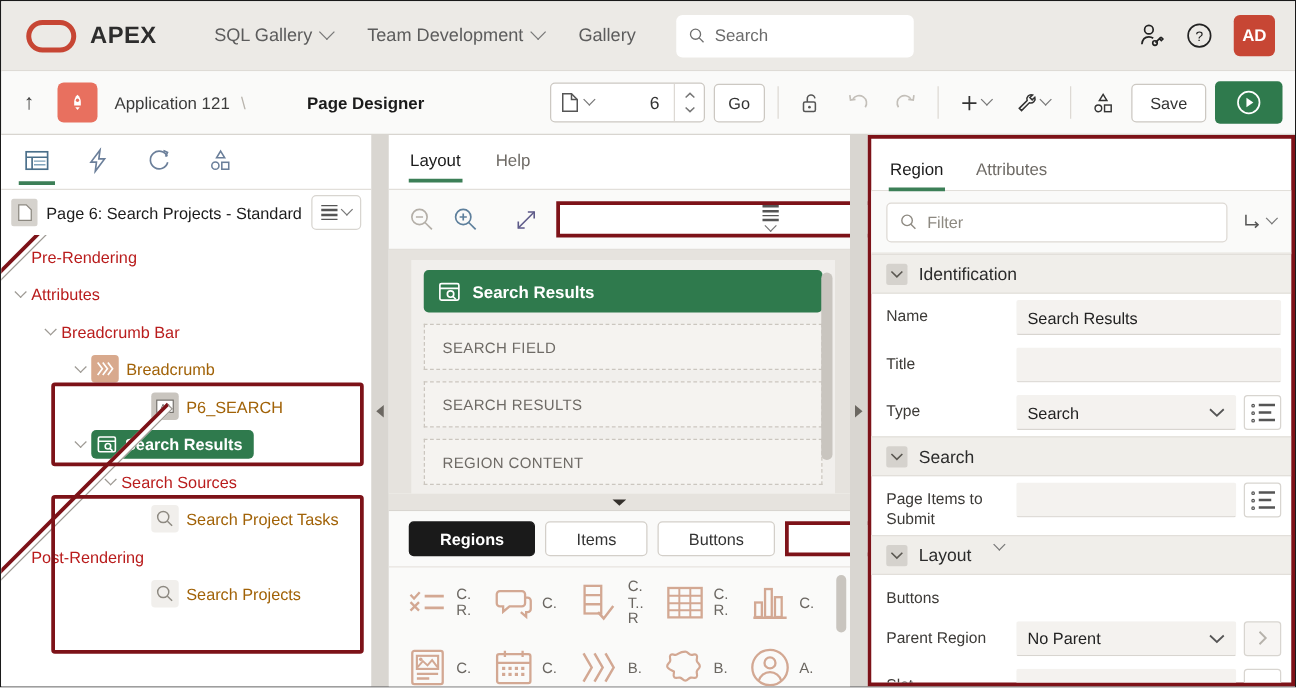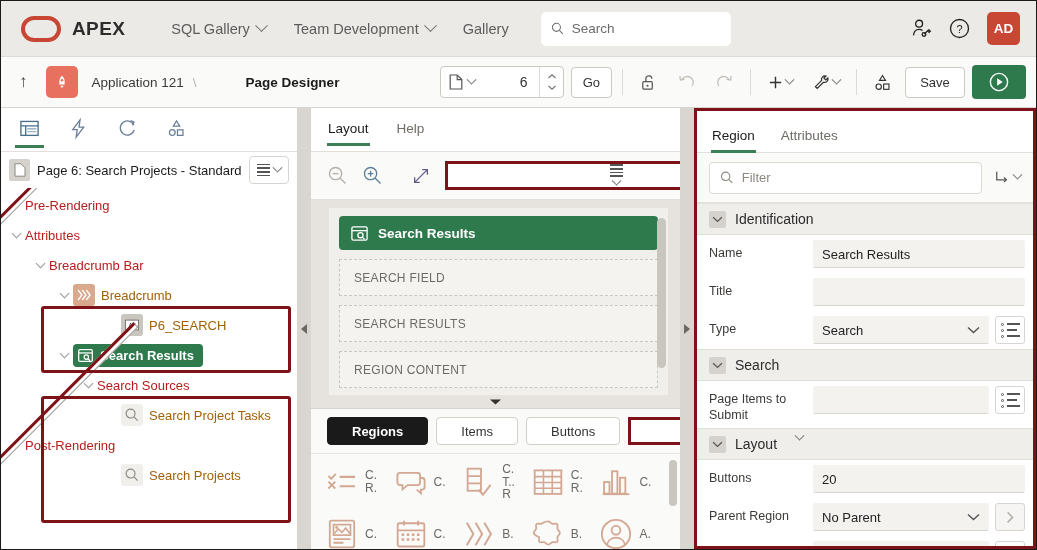--- a/index.html
+++ b/index.html
@@ -794,23 +794,20 @@
           <div class="grp-head">
             <span class="grp-toggle">
               <svg width="11" height="7" viewBox="0 0 12 8">
                 <path d="M1 1.4L6 6.2 11 1.4" fill="none" stroke="#5a5751" stroke-width="1.5"></path>
               </svg>
             </span>
             <span class="grp-title">Layout</span>
           </div>
           <div class="prow">
             <span class="plabel">Buttons</span>
-            <span class="pfield ">
-              <span>20</span>
-            </span>
           </div>
           <div class="prow">
             <span class="plabel">Parent Region</span>
             <span class="pfield sel">
               <span>No Parent</span>
               <svg width="13" height="8" viewBox="0 0 13 8">
                 <path d="M1 1.4L6.5 6.6 12 1.4" fill="none" stroke="#555" stroke-width="1.4"></path>
               </svg>
             </span>
             <span class="psq dis">

